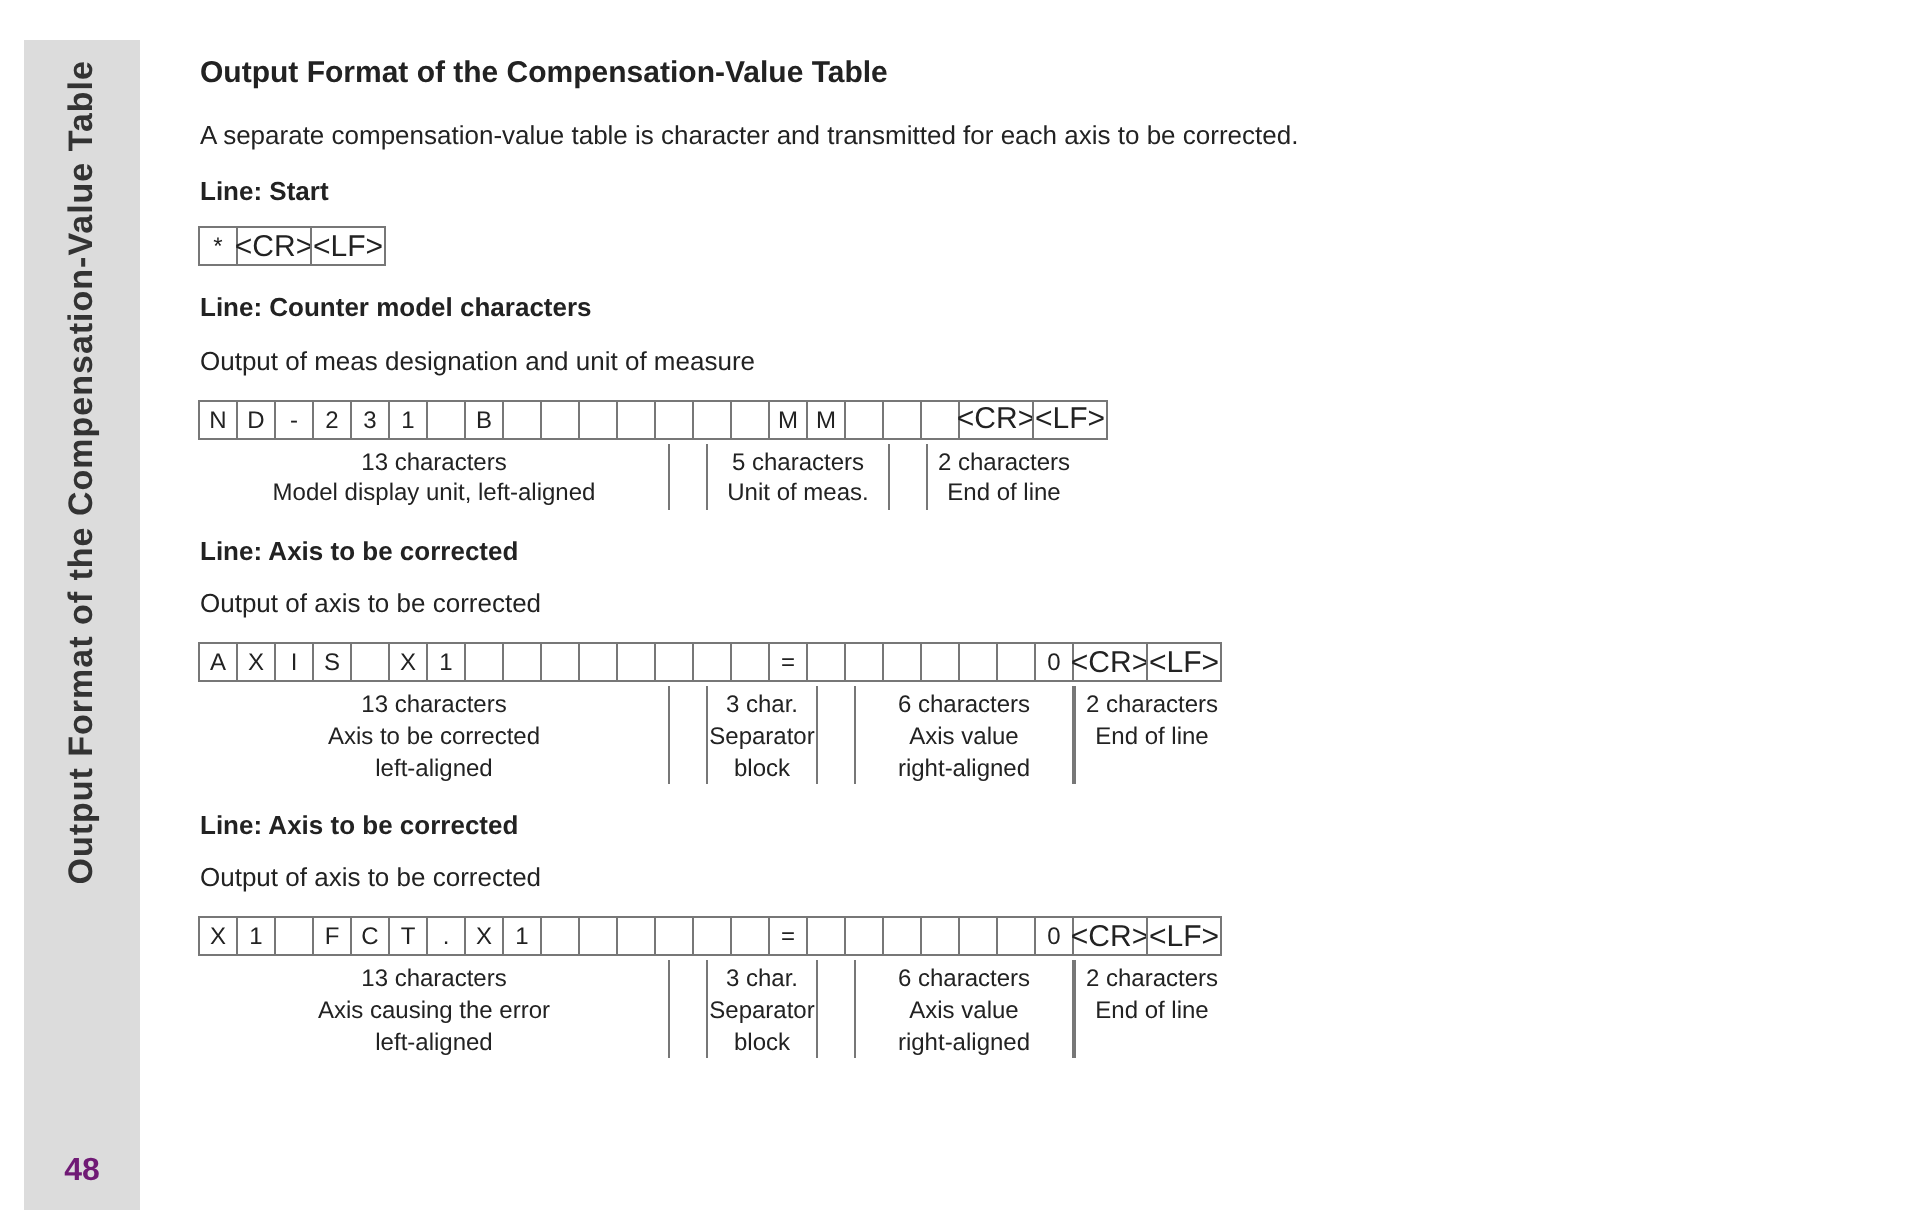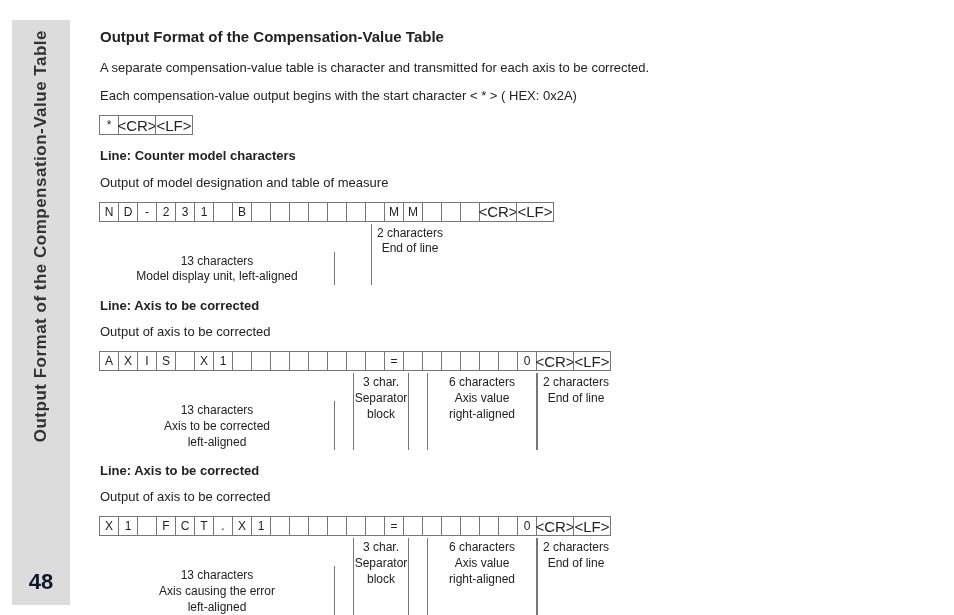--- a/index.html
+++ b/index.html
@@ -29,22 +29,22 @@
   .sidebar-title {
     writing-mode: vertical-rl;
     transform: rotate(180deg);
     font-weight: bold;
     font-size: 17px;
     color: #333;
     letter-spacing: 0.5px;
   }
   .page-num {
     font-weight: bold;
-    font-size: 22px;
-    color: #0f172a;
+    font-size: 16px;
+    color: #701a75;
   }
   .content {
     position: absolute;
     left: 100px;
     top: 28px;
     right: 30px;
   }
   h1 {
     font-size: 15px;
     font-weight: bold;
@@ -83,50 +83,50 @@
     margin-bottom: 12px;
   }
   .annot {
     text-align: center;
     font-size: 12px;
     line-height: 1.3;
     border-left: 1px solid #777;
     border-right: 1px solid #777;
     padding: 2px 0 0 0;
   }
-  .annot:first-child { border-left: none; margin-top: 28px; }
+  .annot:first-child { border-left: none; }
   .noborder-left { border-left: none; }
   .noborder-right { border-right: none; }
   .skip { border-left: none; border-right: none; }
   .small-note {
     font-size: 12px;
     margin-left: 40px;
   }
 </style>
 </head>
 <body>
 
 <div class="sidebar">
   <div class="sidebar-title">Output Format of the Compensation-Value Table</div>
   <div class="page-num">48</div>
 </div>
 
 <div class="content">
   <h1>Output Format of the Compensation-Value Table</h1>
   <p>A separate compensation-value table is character and transmitted for each axis to be corrected.</p>
 
-  <p>Each compensation-value output begins with the start character  &lt; * &gt;  ( HEX: 0x2A)</p>
+  <p class="sub">Line: Start</p>
   <div class="cells" id="start-cells">
       <div class="cell">*</div>
       <div class="cell wide">&lt;CR&gt;</div>
       <div class="cell wide">&lt;LF&gt;</div>
     </div>
 
   <p class="sub" style="margin-top:12px">Line: Counter model characters</p>
-  <p>Output of model designation and table of measure</p>
+  <p>Output of meas designation and unit of measure</p>
   <div class="cells" id="model-cells">
       <div class="cell">N</div>
       <div class="cell">D</div>
       <div class="cell">-</div>
       <div class="cell">2</div>
       <div class="cell">3</div>
       <div class="cell">1</div>
       <div class="cell"></div>
       <div class="cell">B</div>
       <div class="cell"></div>
@@ -140,20 +140,21 @@
       <div class="cell">M</div>
       <div class="cell"></div>
       <div class="cell"></div>
       <div class="cell"></div>
       <div class="cell wide">&lt;CR&gt;</div>
       <div class="cell wide">&lt;LF&gt;</div>
     </div>
   <div class="annot-row" id="model-annot">
       <div class="annot noborder-left" style="width: 234px;">13 characters<br>Model display unit, left-aligned</div>
       <div class="annot skip" style="width: 18px;"></div>
+      <div class="annot" style="width: 90px;">5 characters<br>Unit of meas.</div>
       <div class="annot skip" style="width: 18px;"></div>
       <div class="annot noborder-right" style="width: 76px;">2 characters<br>End of line</div>
     </div>
 
   <p class="sub">Line: Axis to be corrected</p>
   <p>Output of axis to be corrected</p>
   <div class="cells" id="axis1-cells">
       <div class="cell">A</div>
       <div class="cell">X</div>
       <div class="cell">I</div>

